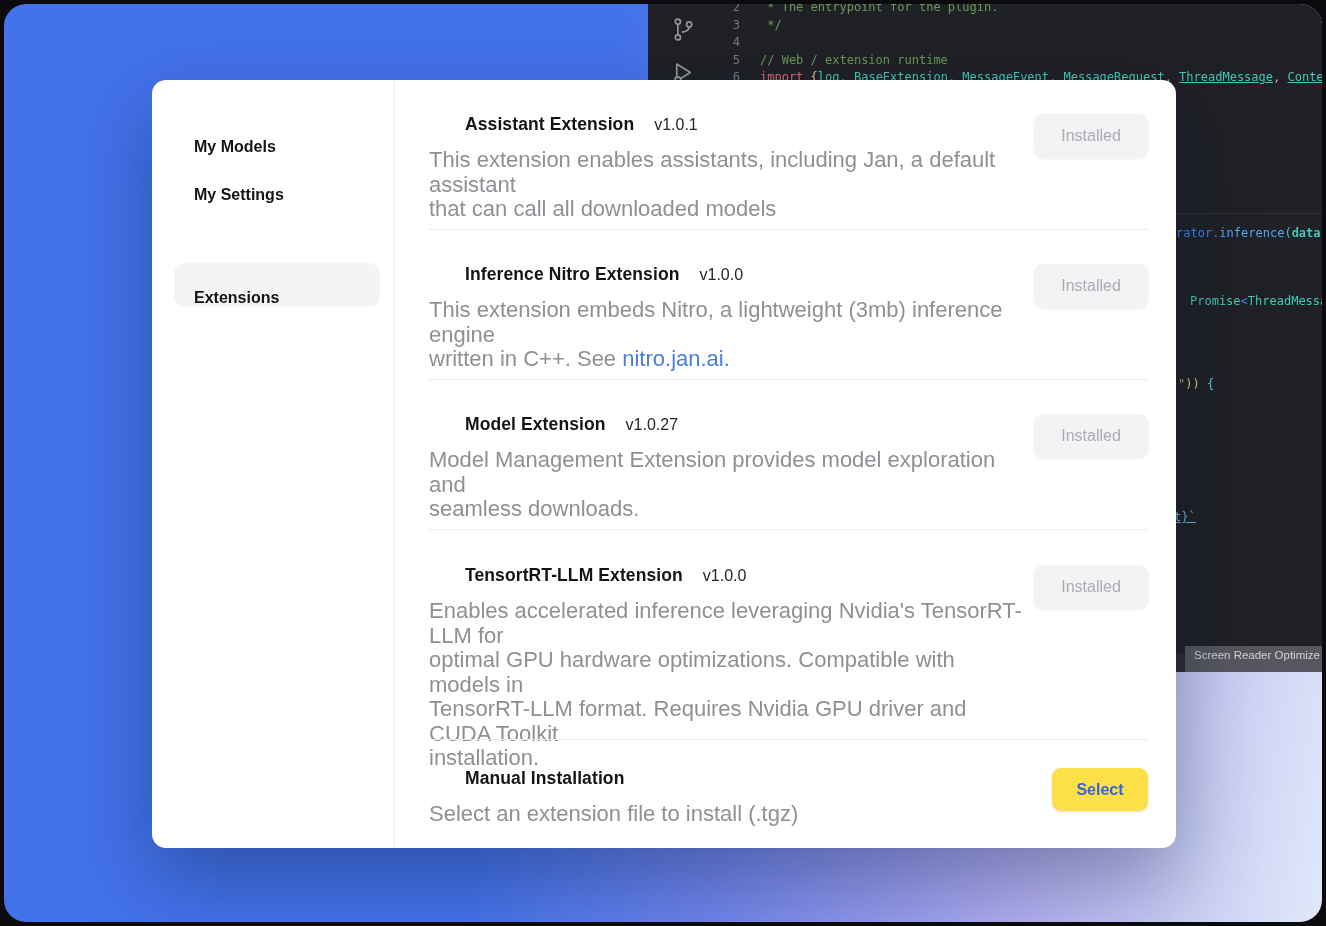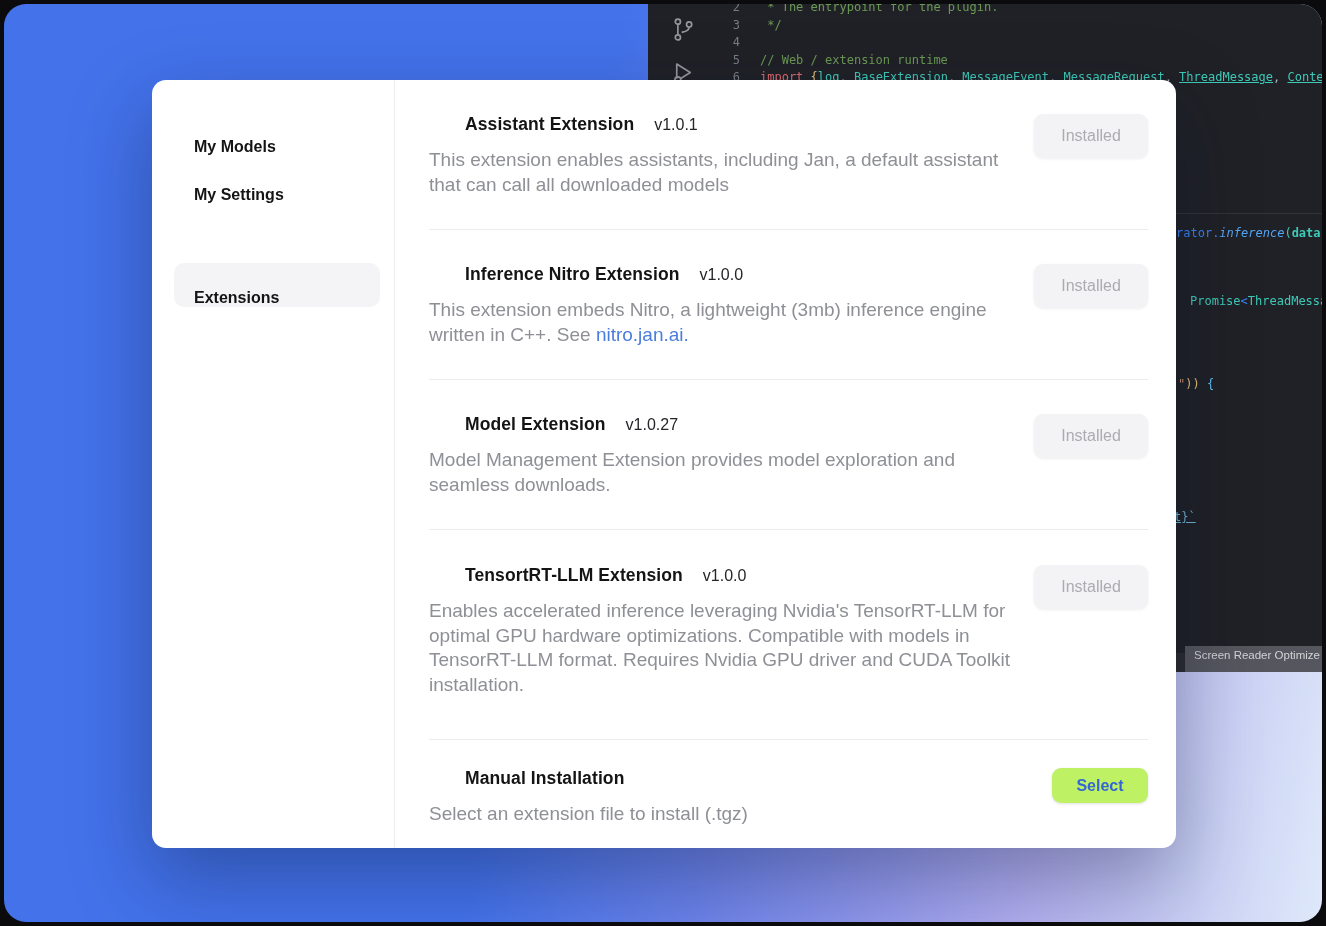--- a/index.html
+++ b/index.html
@@ -18,21 +18,21 @@
   .cl{display:flex;line-height:17.5px;white-space:pre;}
   .ln{width:92px;text-align:right;color:#767c85;flex:none;}
   .ct{padding-left:20px;}
   .cmt{color:#6a9955;}
   .kw-import{color:#e0696f;text-decoration:underline;}
   .brace{color:#e5c07b;}
   .ident{color:#3ec9b8;text-decoration:underline;}
   .comma{color:#aab2bf;}
   .frag{position:absolute;white-space:pre;}
   .tk-gray{color:#3b82f6;}
-  .tk-blue{color:#53a6f5;font-style:italic;}
+  .tk-blue{color:#53a6f5;}
   .tk-teal{color:#3ec9b8;}
   .tk-yellow{color:#e5c07b;}
   .tk-string{color:#ce9178;}
   .tk-cyan{color:#61c0f0;}
   .tk-link{color:#6fb3d2;text-decoration:underline;}
   .editor-divider{position:absolute;left:0;right:0;top:209px;height:1px;background:#3c3d42;opacity:.65;}
   .statusbar{position:absolute;left:0;right:0;bottom:0;height:19px;background:#2c2c31;
              display:flex;align-items:center;justify-content:flex-end;
              font-family:"Liberation Sans",sans-serif;font-size:11.5px;color:#d2d3d7;}
   .sb-left{margin-right:10px;}
@@ -44,28 +44,28 @@
   .sidebar{position:absolute;left:0;top:0;bottom:0;width:242px;border-right:1px solid #ececf0;}
   .nav-item{position:absolute;left:22px;width:206px;height:44px;display:flex;align-items:flex-end;
             padding-left:20px;box-sizing:border-box;border-radius:10px;cursor:pointer;
             font-size:16px;font-weight:600;color:#141414;}
   .nav-item.active{background:#f4f4f6;}
   .content{position:absolute;left:242px;top:0;right:0;bottom:0;}
   .row{position:absolute;left:35px;right:28px;}
   .row-head{display:flex;align-items:baseline;gap:20px;padding-right:140px;margin-left:36px;}
   .ext-title{font-size:17.5px;font-weight:700;color:#141414;letter-spacing:.1px;}
   .ext-version{font-size:16px;font-weight:400;color:#26262a;}
-  .ext-desc{margin-top:13px;font-size:19px;line-height:24.5px;color:#8e9095;
+  .ext-desc{margin-top:13px;font-size:22px;line-height:24.5px;color:#8e9095;
             white-space:pre-line;max-width:600px;}
   .ext-link{color:#4a7ddd;cursor:pointer;}
   .btn{position:absolute;right:0;top:0;height:44px;display:flex;align-items:center;justify-content:center;
        border-radius:9px;font-size:16px;cursor:pointer;box-sizing:border-box;}
   .btn-installed{width:114px;background:#f3f3f5;color:#ababb1;font-weight:500;
                  box-shadow:0 1px 3px rgba(0,0,0,.07);}
-  .btn-select{width:96px;height:35px;background:#bef264;color:#3566d6;font-weight:700;
+  .btn-select{width:96px;height:43px;background:#fde047;color:#3566d6;font-weight:700;
               box-shadow:0 1px 3px rgba(0,0,0,.12);}
   .hdiv{position:absolute;left:35px;right:28px;height:1px;background:#ececec;}
 </style>
 </head>
 <body>
 
 <div id="canvas">
   <div class="stage">
 
     <div class="editor">

